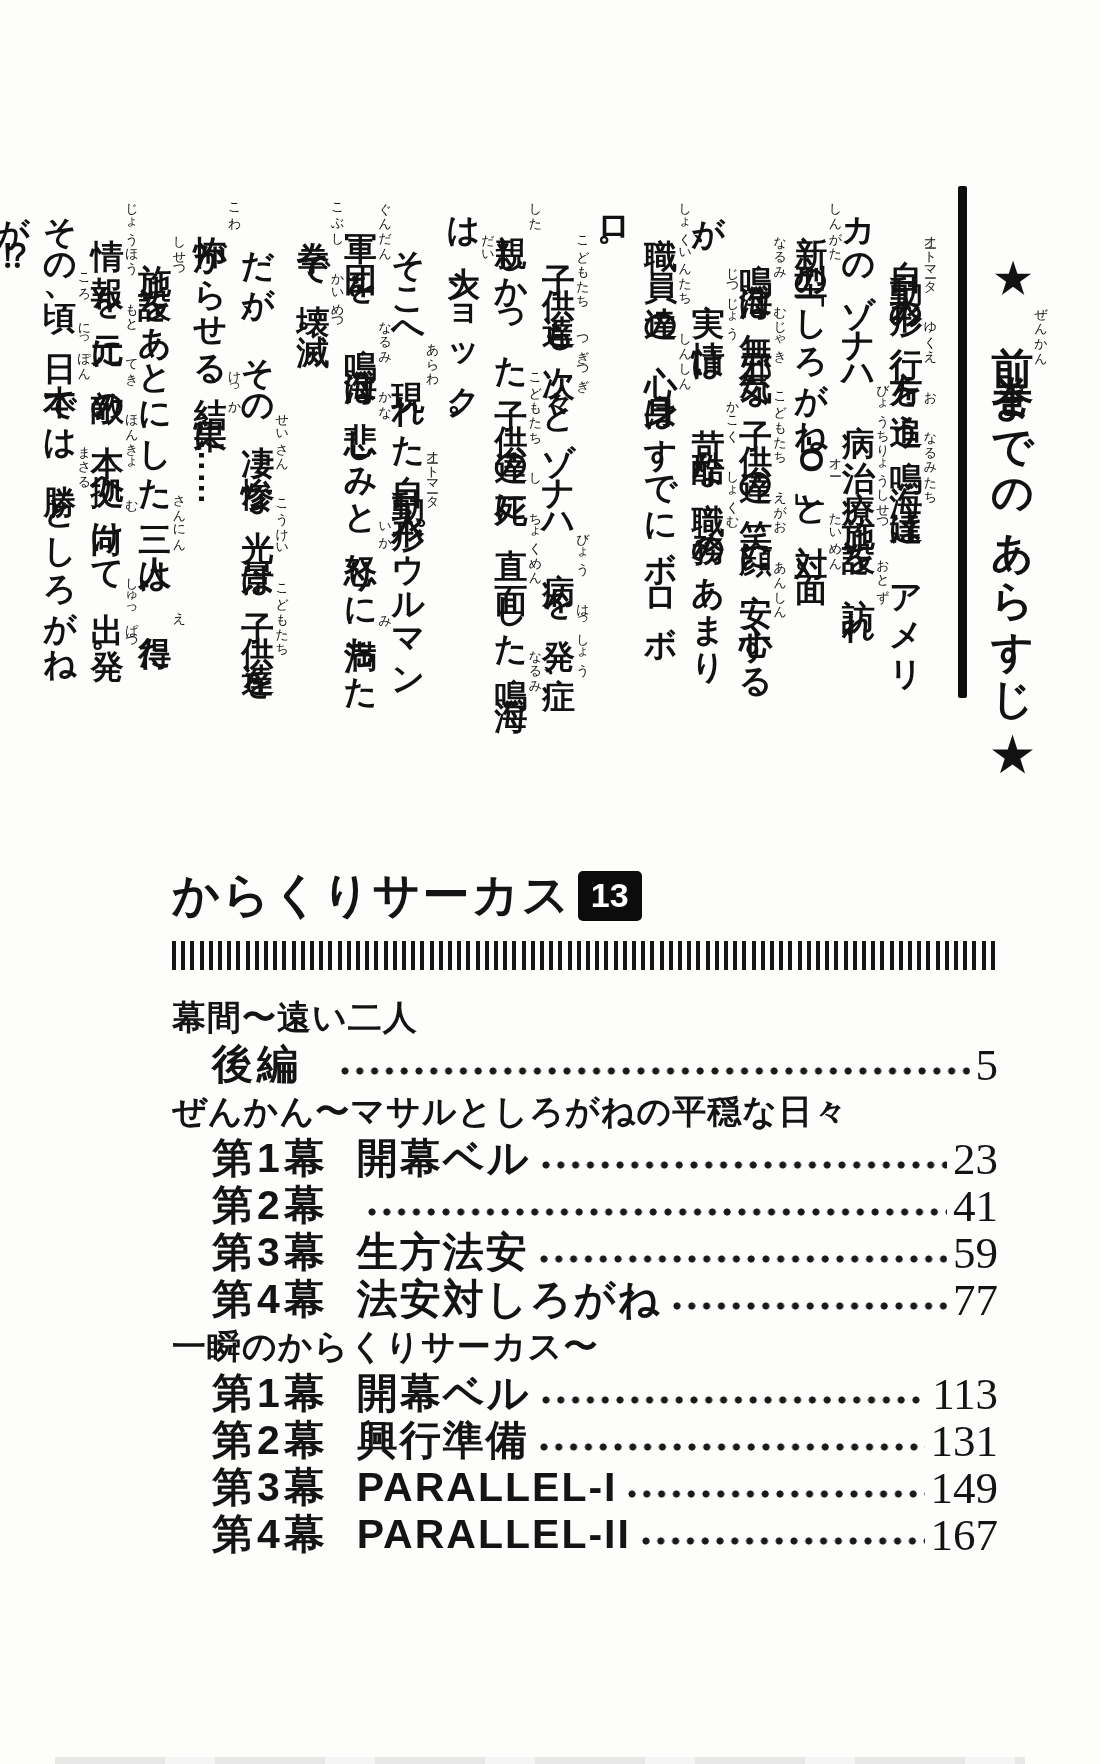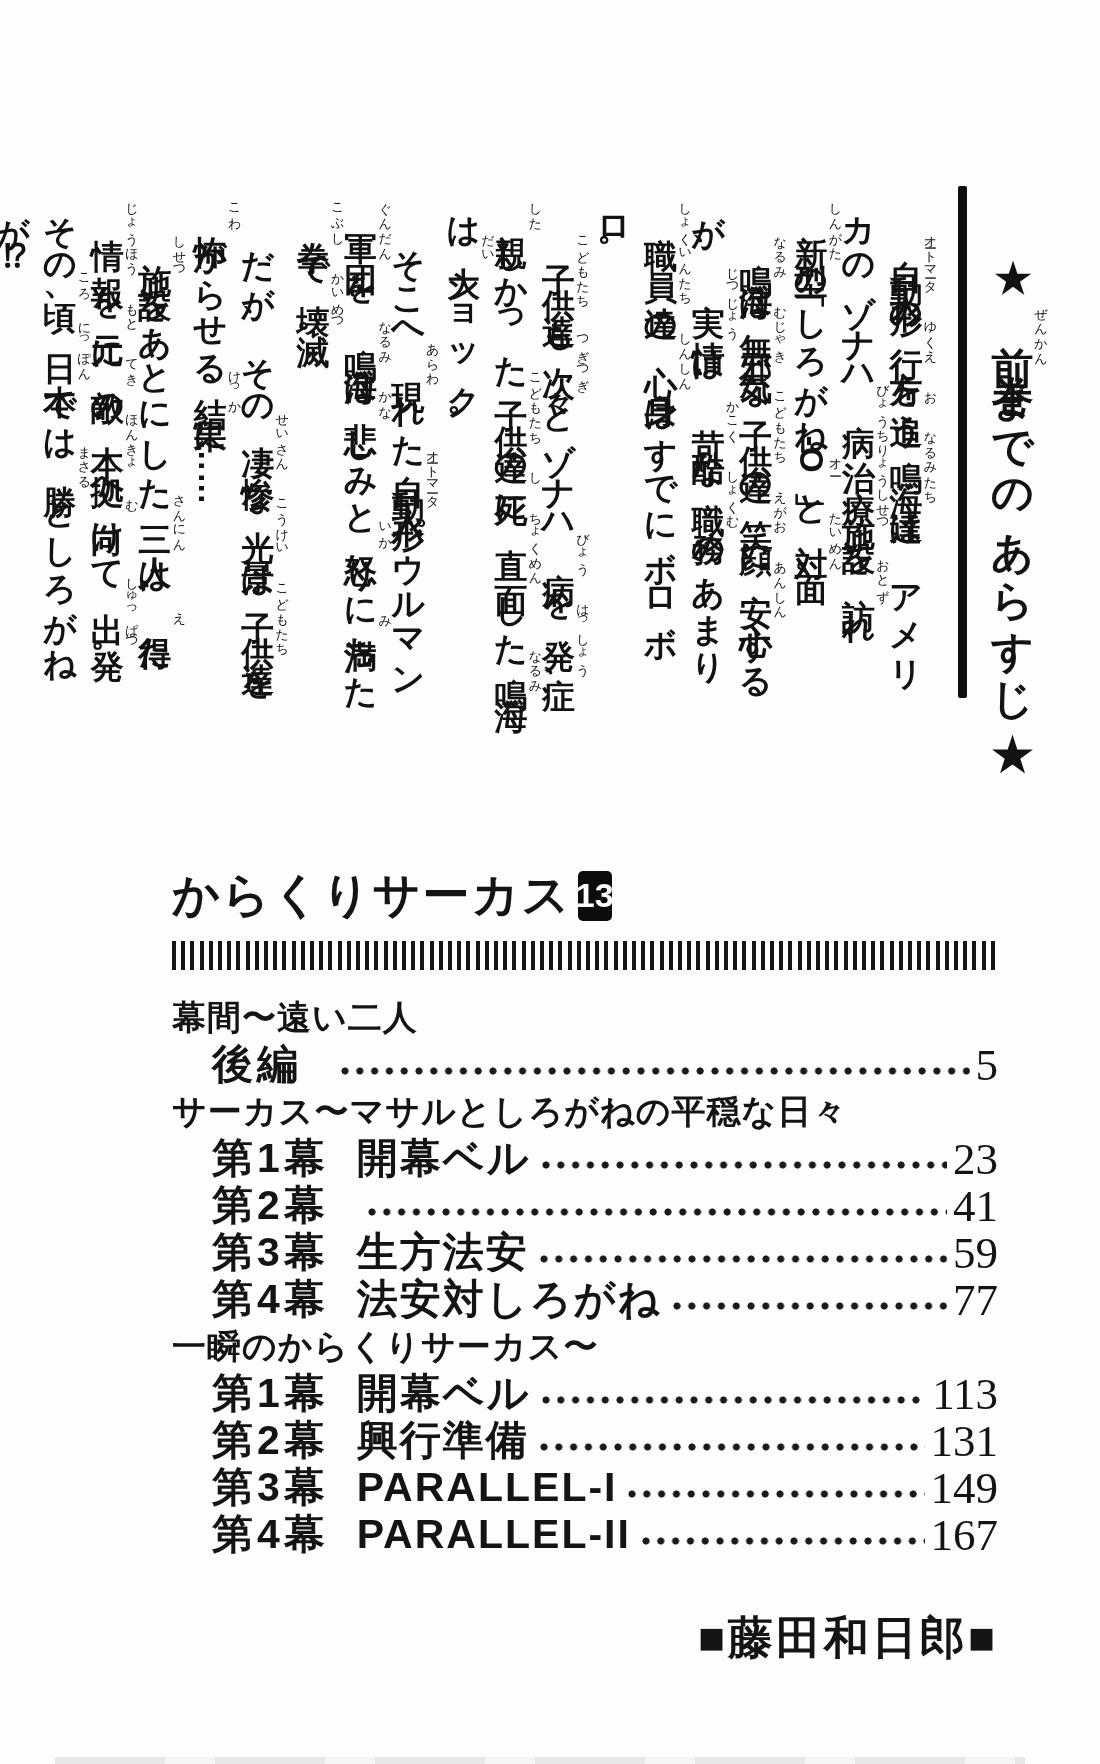--- a/index.html
+++ b/index.html
@@ -57,21 +57,21 @@
     position: absolute;
     left: 128px; right: 102px;
     top: 864px;
     margin-left: 44px;
   }
   .toc-titlebar { display: flex; align-items: center; }
   .toc-title {
     font-size: 47px; font-weight: bold; letter-spacing: 2px;
   }
   .volume-badge {
-    width: 34px; height: 50px;
+    width: 64px; height: 50px;
     background: #0c0c0c; color: #ffffff;
     font-size: 34px; font-weight: bold;
     display: flex; align-items: center; justify-content: center;
     margin-left: 6px; border-radius: 5px;
   }
   .toc-heading {
     margin-left: auto;
     font-size: 47px; font-weight: bold;
   }
   .barcode {
@@ -143,21 +143,21 @@
       <span class="volume-badge">13</span>
     </div>
     <div class="barcode"></div>
     <div class="toc-list">
         <div class="toc-row section">幕間〜遠い二人</div>
         <div class="toc-row item">
           <span class="chapter-label">後編</span>
           <span class="dot-leader"></span>
           <span class="page-number">5</span>
         </div>
-        <div class="toc-row section">サーカス〜マサルとしろがねの平穏な日々</div>
+        <div class="toc-row section">ぜんかん〜マサルとしろがねの平穏な日々</div>
         <div class="toc-row item">
           <span class="chapter-label">第1幕</span>
           <span class="chapter-title">開幕ベル</span>
           <span class="dot-leader"></span>
           <span class="page-number">23</span>
         </div>
         <div class="toc-row item">
           <span class="chapter-label">第2幕</span>
           <span class="dot-leader"></span>
           <span class="page-number">41</span>
@@ -195,16 +195,15 @@
         </div>
         <div class="toc-row item">
           <span class="chapter-label">第4幕</span>
           <span class="chapter-title">PARALLEL-II</span>
           <span class="dot-leader"></span>
           <span class="page-number">167</span>
         </div>
       </div>
   </div>
 
-  <div class="author">■藤田和日郎■</div>
 
   <div class="scan-edge"></div>
 </div>
 
 </body></html>

